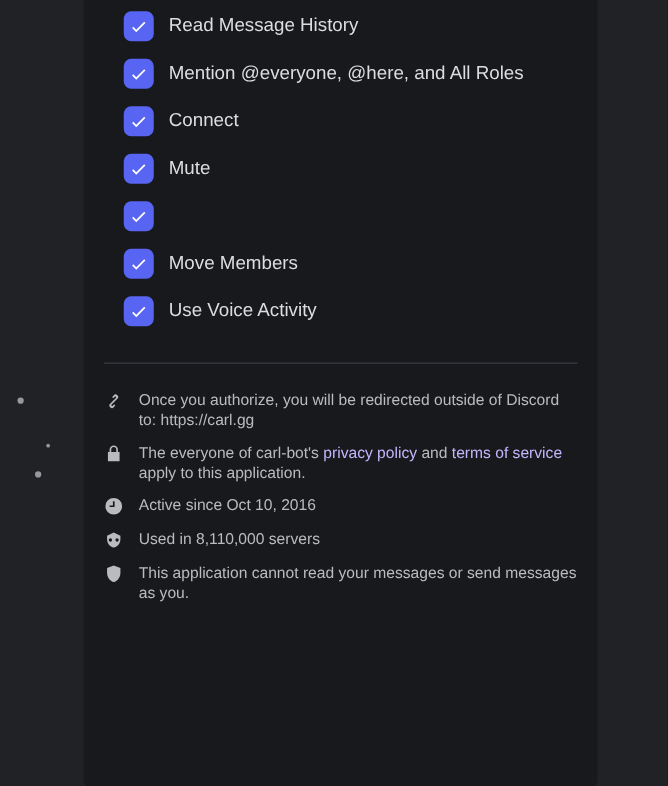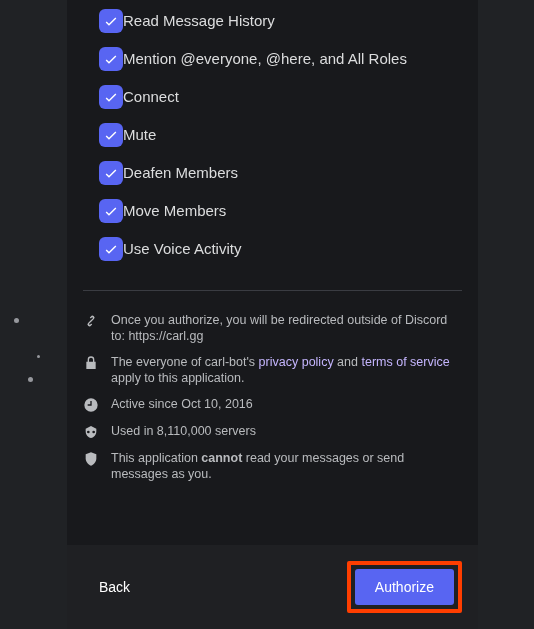--- a/index.html
+++ b/index.html
@@ -22,20 +22,21 @@
   }
   .body {
     flex: 1 1 auto;
     overflow: hidden;
     padding: 0 16px;
   }
   .perm-list { padding-top: 2px; }
   .perm {
     display: flex;
     align-items: center;
+    gap: 12px;
     padding: 7px 16px;
   }
   .cb {
     width: 24px; height: 24px;
     background: #5865F2;
     border-radius: 6px;
     display: flex; align-items: center; justify-content: center;
     flex-shrink: 0;
     cursor: pointer;
   }
@@ -62,21 +63,21 @@
     color: #b9bbbe;
     display: flex; align-items: center; justify-content: center;
   }
   .info-icon svg { width: 16px; height: 16px; fill: currentColor; }
   .info-text {
     color: #b9bbbe;
     font-size: 12.5px;
     line-height: 16px;
   }
   .info-text a { color: #c4b5fd; text-decoration: none; cursor: pointer; }
-  .info-text strong { color: #b9bbbe; font-weight: 700; }
+  .info-text strong { color: #b9bbbe; font-weight: 400; }
   .footer {
     background: #1f2023;
     padding: 16px;
     display: flex;
     align-items: center;
     justify-content: space-between;
   }
   .btn-back {
     background: transparent;
     border: none;
@@ -155,21 +156,20 @@
         <span class="perm-label">Mute</span>
       </div>
 
 
       <div class="perm">
         <div class="cb">
           <svg viewBox="0 0 24 24">
               <path fill="#fff" d="M9 16.2l-3.5-3.5L4 14.2 9 19.2 20 8.2l-1.5-1.5z"></path>
             </svg>
         </div>
-        <span class="perm-label">Deafen Members</span>
       </div>
 
       <div class="perm">
         <div class="cb">
           <svg viewBox="0 0 24 24">
               <path fill="#fff" d="M9 16.2l-3.5-3.5L4 14.2 9 19.2 20 8.2l-1.5-1.5z"></path>
             </svg>
         </div>
         <span class="perm-label">Move Members</span>
       </div>
@@ -233,19 +233,13 @@
             <path d="M12 2 4 5v6c0 5 3.4 9.7 8 11 4.6-1.3 8-6 8-11V5l-8-3z"></path>
           </svg>
       </div>
       <div class="info-text">
         <span>This application </span><strong>cannot</strong><span> read your messages or send messages as you.</span>
       </div>
     </div>
 
   </div>
 
-  <div class="footer">
-    <button class="btn-back">Back</button>
-    <div class="btn-authorize-wrap">
-      <button class="btn-authorize">Authorize</button>
-    </div>
-  </div>
 </div>
 
 </body></html>

